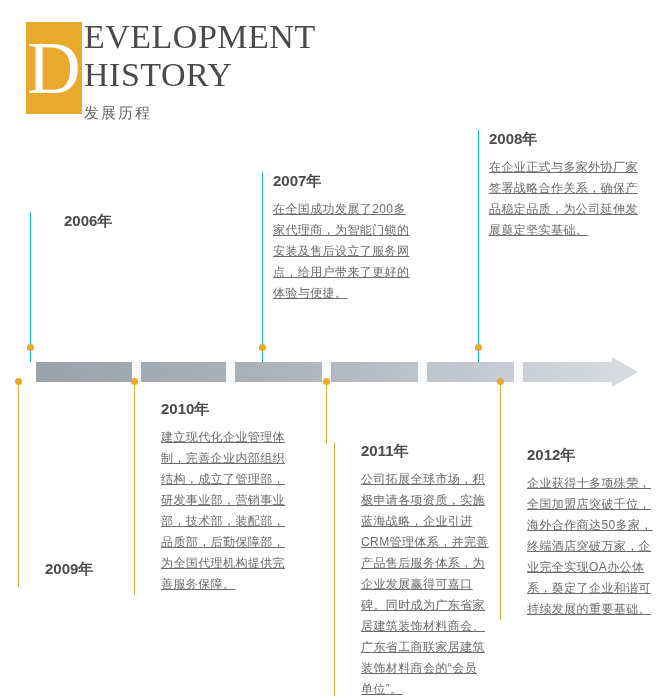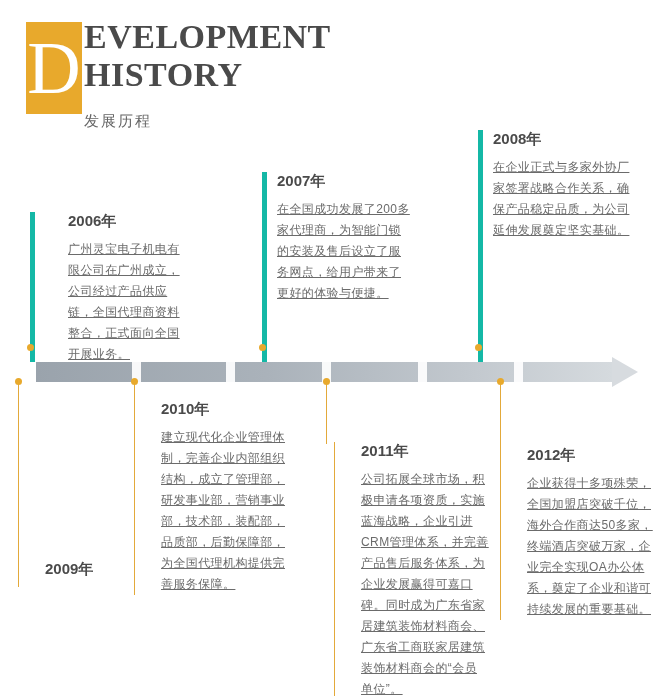--- a/index.html
+++ b/index.html
@@ -44,24 +44,23 @@
     left: 58px;
     top: -4px;
   }
   .header .title-line {
     font-family: "Liberation Serif", serif;
     font-size: 34px;
     line-height: 38px;
     color: #4a4a4a;
     letter-spacing: 0.5px;
     white-space: nowrap;
-    font-weight: bold;
   }
   .header .subtitle {
-    margin-top: 18px;
+    margin-top: 10px;
     font-size: 15px;
     color: #666666;
     letter-spacing: 2px;
   }
 
   
   .timeline-bar {
     position: absolute;
     left: 36px;
     top: 362px;
@@ -121,21 +120,21 @@
   }
   .dot {
     position: absolute;
     width: 7px;
     height: 7px;
     border-radius: 50%;
     background: #e8a92c;
   }
   
   .event.top {
-    border-left: 5px solid #14b8a6;
+    border-left: 1px solid #14b8a6;
     padding-left: 10px;
   }
   .event.bottom {
     border-left: 1px solid #e3a93a;
     padding-left: 26px;
   }
 
   
   #ev2006 { left: 30px;  top: 212px; width: 150px; height: 150px; padding-left: 33px; }
   #ev2007 { left: 262px; top: 172px; width: 150px; height: 190px; }
@@ -163,21 +162,20 @@
   <div class="tick" style="left:96px;"></div>
   <div class="tick" style="left:190px;"></div>
   <div class="tick" style="left:286px;"></div>
   <div class="tick" style="left:382px;"></div>
   <div class="tick" style="left:478px;"></div>
   <div class="arrow-head"></div>
 </div>
 
 <div class="event top" id="ev2006">
   <div class="year">2006年</div>
-  <div class="desc">广州灵宝电子机电有限公司在广州成立，公司经过产品供应链，全国代理商资料整合，正式面向全国开展业务。</div>
 </div>
 <div class="dot" style="left:27px; top:344px;"></div>
 
 <div class="event top" id="ev2007">
   <div class="year">2007年</div>
   <div class="desc">在全国成功发展了200多家代理商，为智能门锁的安装及售后设立了服务网点，给用户带来了更好的体验与便捷。</div>
 </div>
 <div class="dot" style="left:259px; top:344px;"></div>
 
 <div class="event top" id="ev2008">

